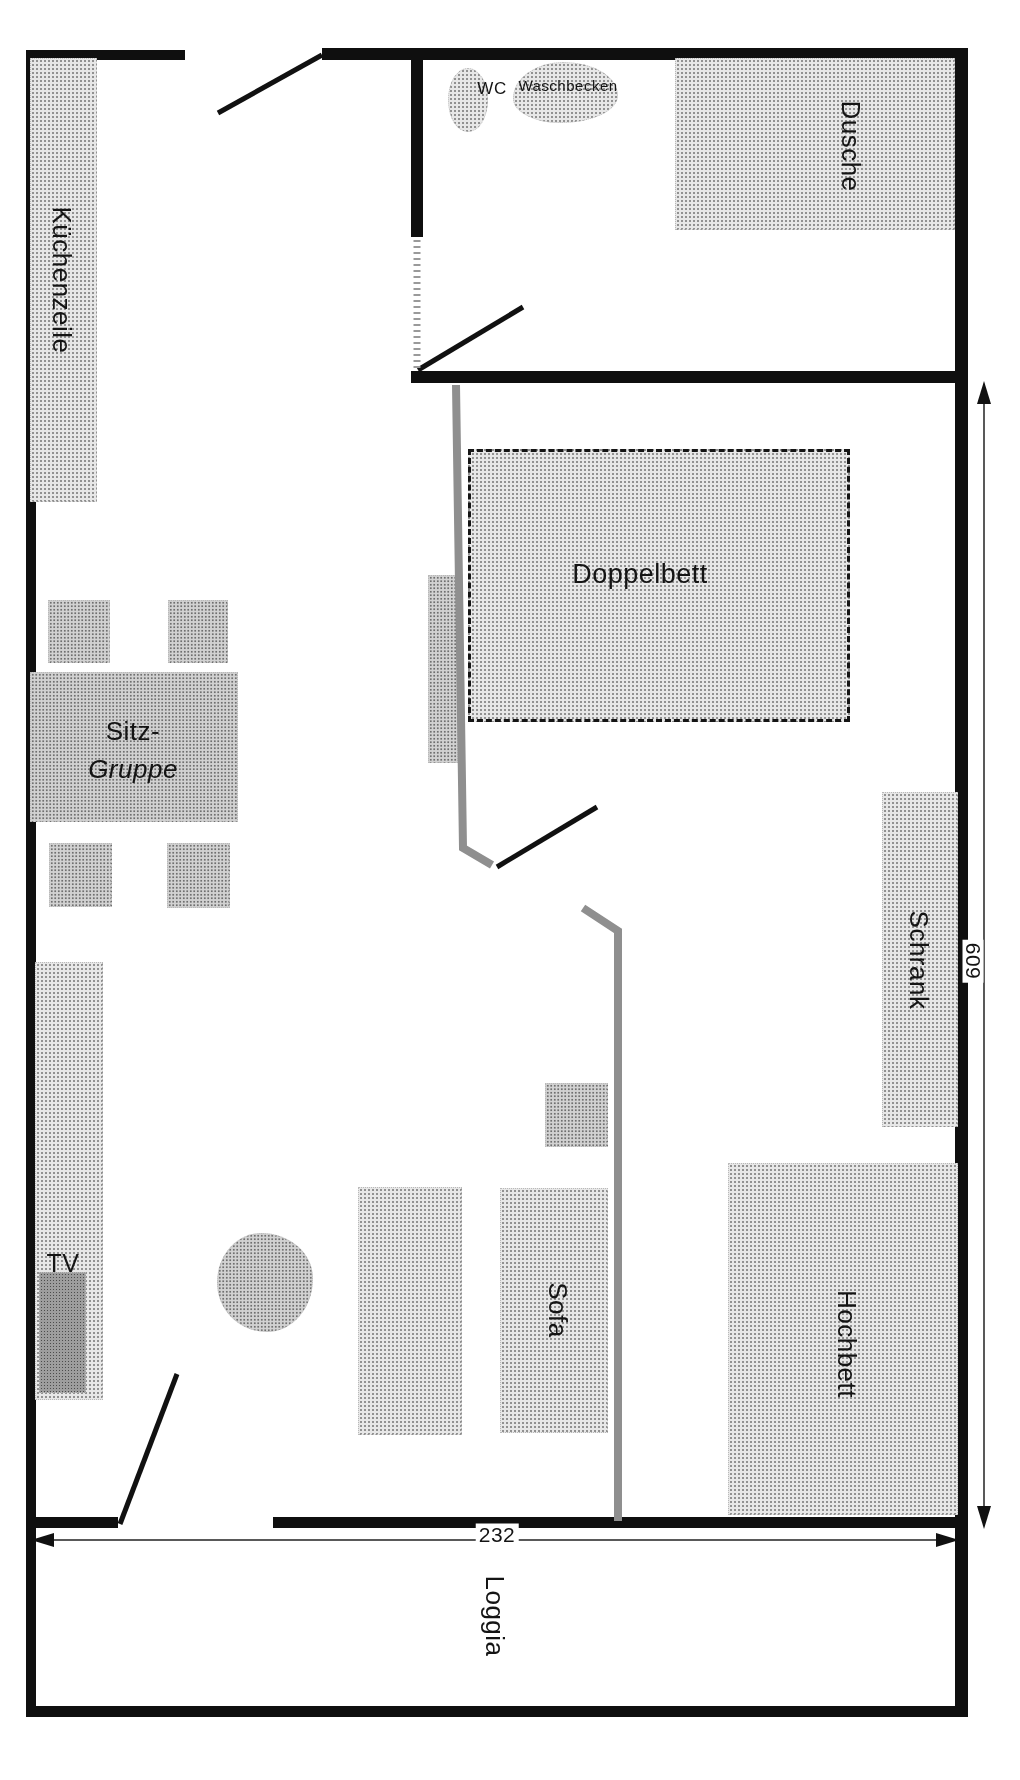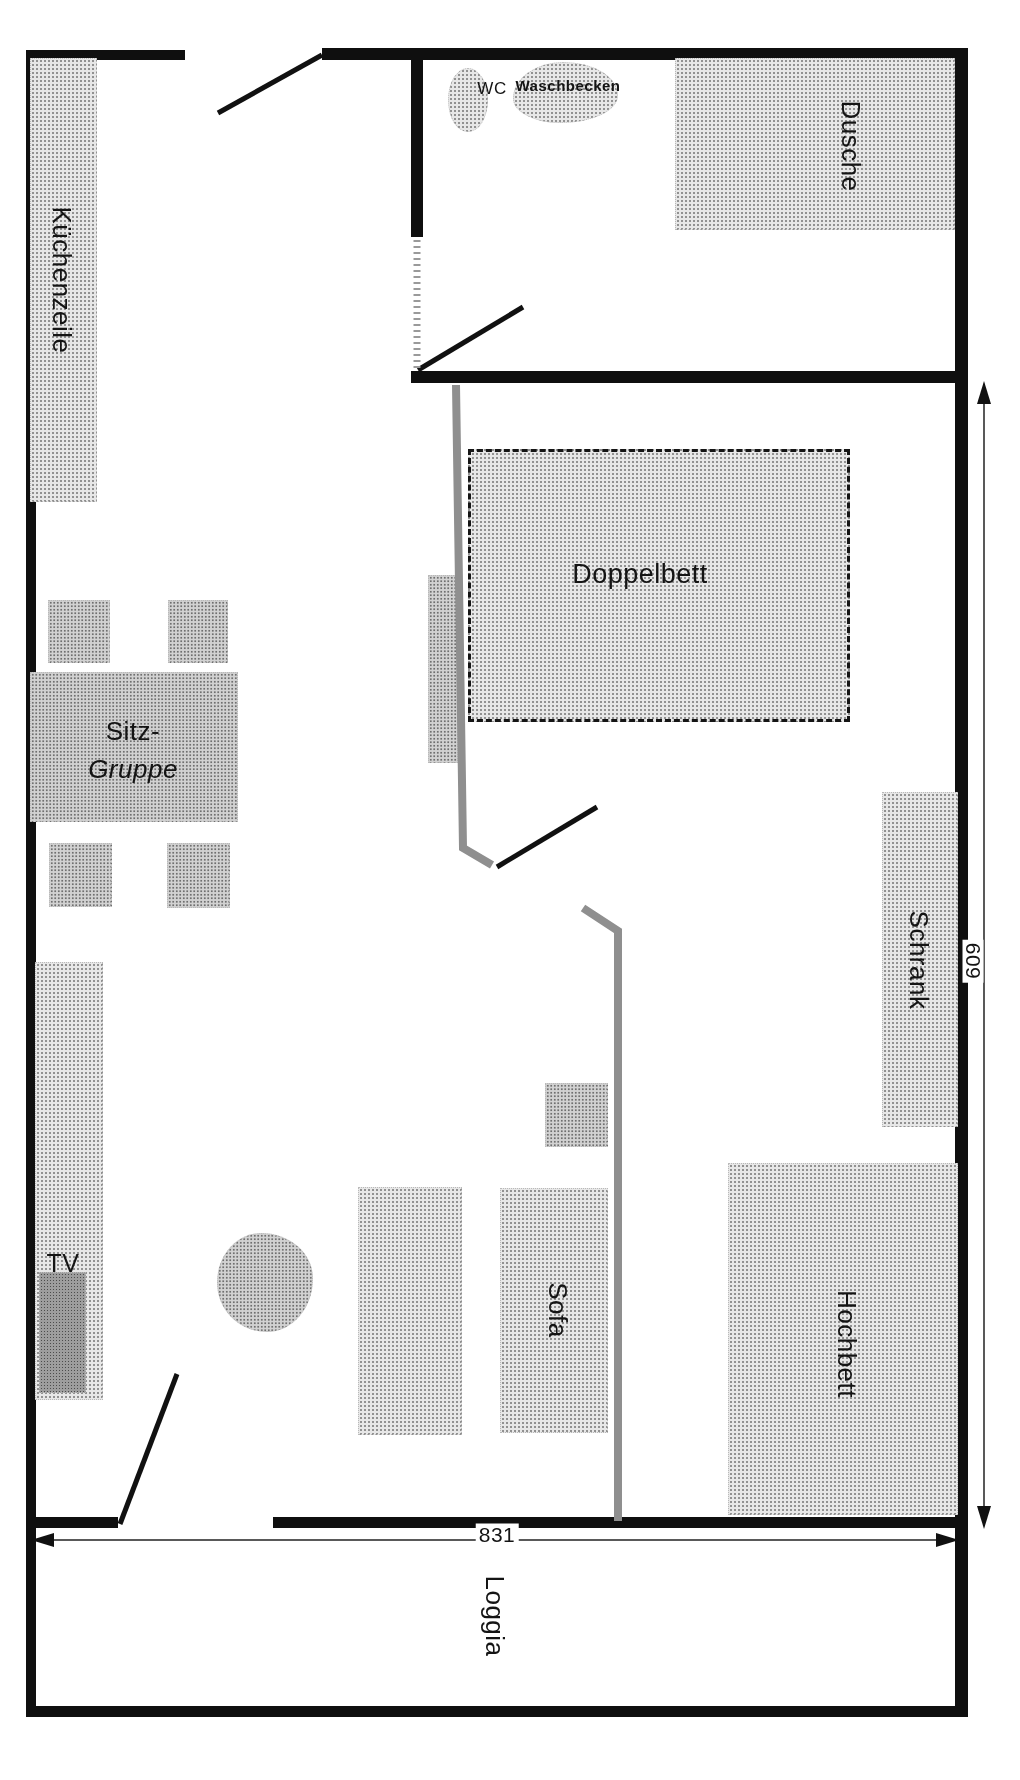--- a/index.html
+++ b/index.html
@@ -91,26 +91,26 @@
     <polygon points="984,381 977,404 991,404" fill="#111"></polygon>
     <polygon points="984,1529 977,1506 991,1506" fill="#111"></polygon>
 
     <line x1="50" y1="1540" x2="940" y2="1540" stroke="#222" stroke-width="1.5"></line>
     <polygon points="31,1540 54,1533 54,1547" fill="#111"></polygon>
     <polygon points="959,1540 936,1533 936,1547" fill="#111"></polygon>
   </svg>
 
   <span class="label v s26 zlab" style="left:62px;top:280px;">Küchenzeile</span>
   <span class="label s17 zlab" style="left:466px;top:88px;margin-left:26px;">WC</span>
-  <span class="label s15 zlab" style="left:568px;top:85px;font-weight:bold;">Waschbecken</span>
+  <span class="label s15 zlab" style="left:568px;top:85px;">Waschbecken</span>
   <span class="label v s26 zlab" style="left:851px;top:146px;">Dusche</span>
   <span class="label s26 zlab" style="left:640px;top:574px;font-size:27px;">Doppelbett</span>
   <span class="label s26 zlab" style="left:133px;top:731px;">Sitz-</span>
   <span class="label s26 zlab" style="left:133px;top:769px;font-style:italic;">Gruppe</span>
   <span class="label v s26 zlab" style="left:919px;top:960px;">Schrank</span>
   <span class="label v s26 zlab" style="left:558px;top:1310px;">Sofa</span>
   <span class="label v s26 zlab" style="left:847px;top:1344px;">Hochbett</span>
   <span class="label s25 zlab" style="left:63px;top:1263px;">TV</span>
   <span class="label v s26 zlab" style="left:495px;top:1616px;">Loggia</span>
   <span class="label v s21 onwall zlab" style="left:973px;top:961px;">609</span>
-  <span class="label s21 onwall zlab" style="left:497px;top:1534px;">831</span>
+  <span class="label s21 onwall zlab" style="left:497px;top:1534px;">232</span>
 
 </div>
 
 </body></html>

